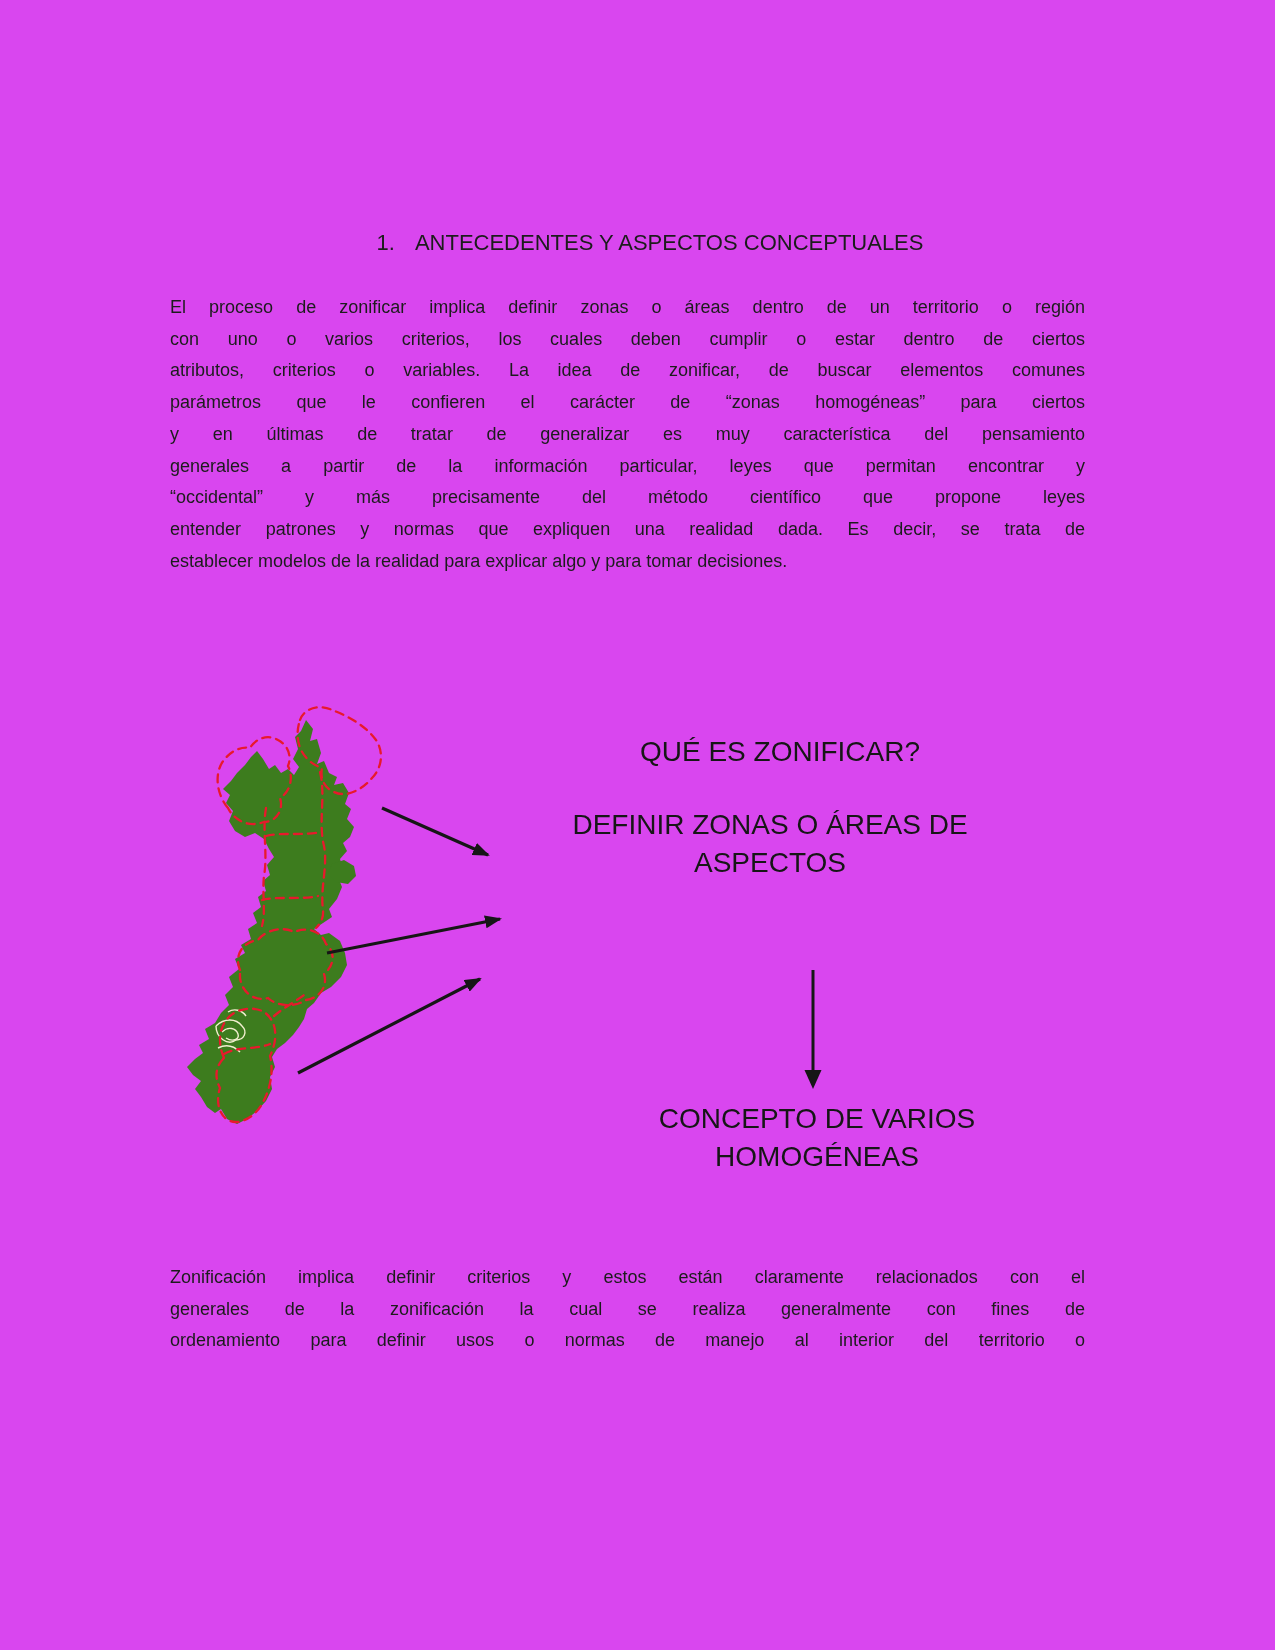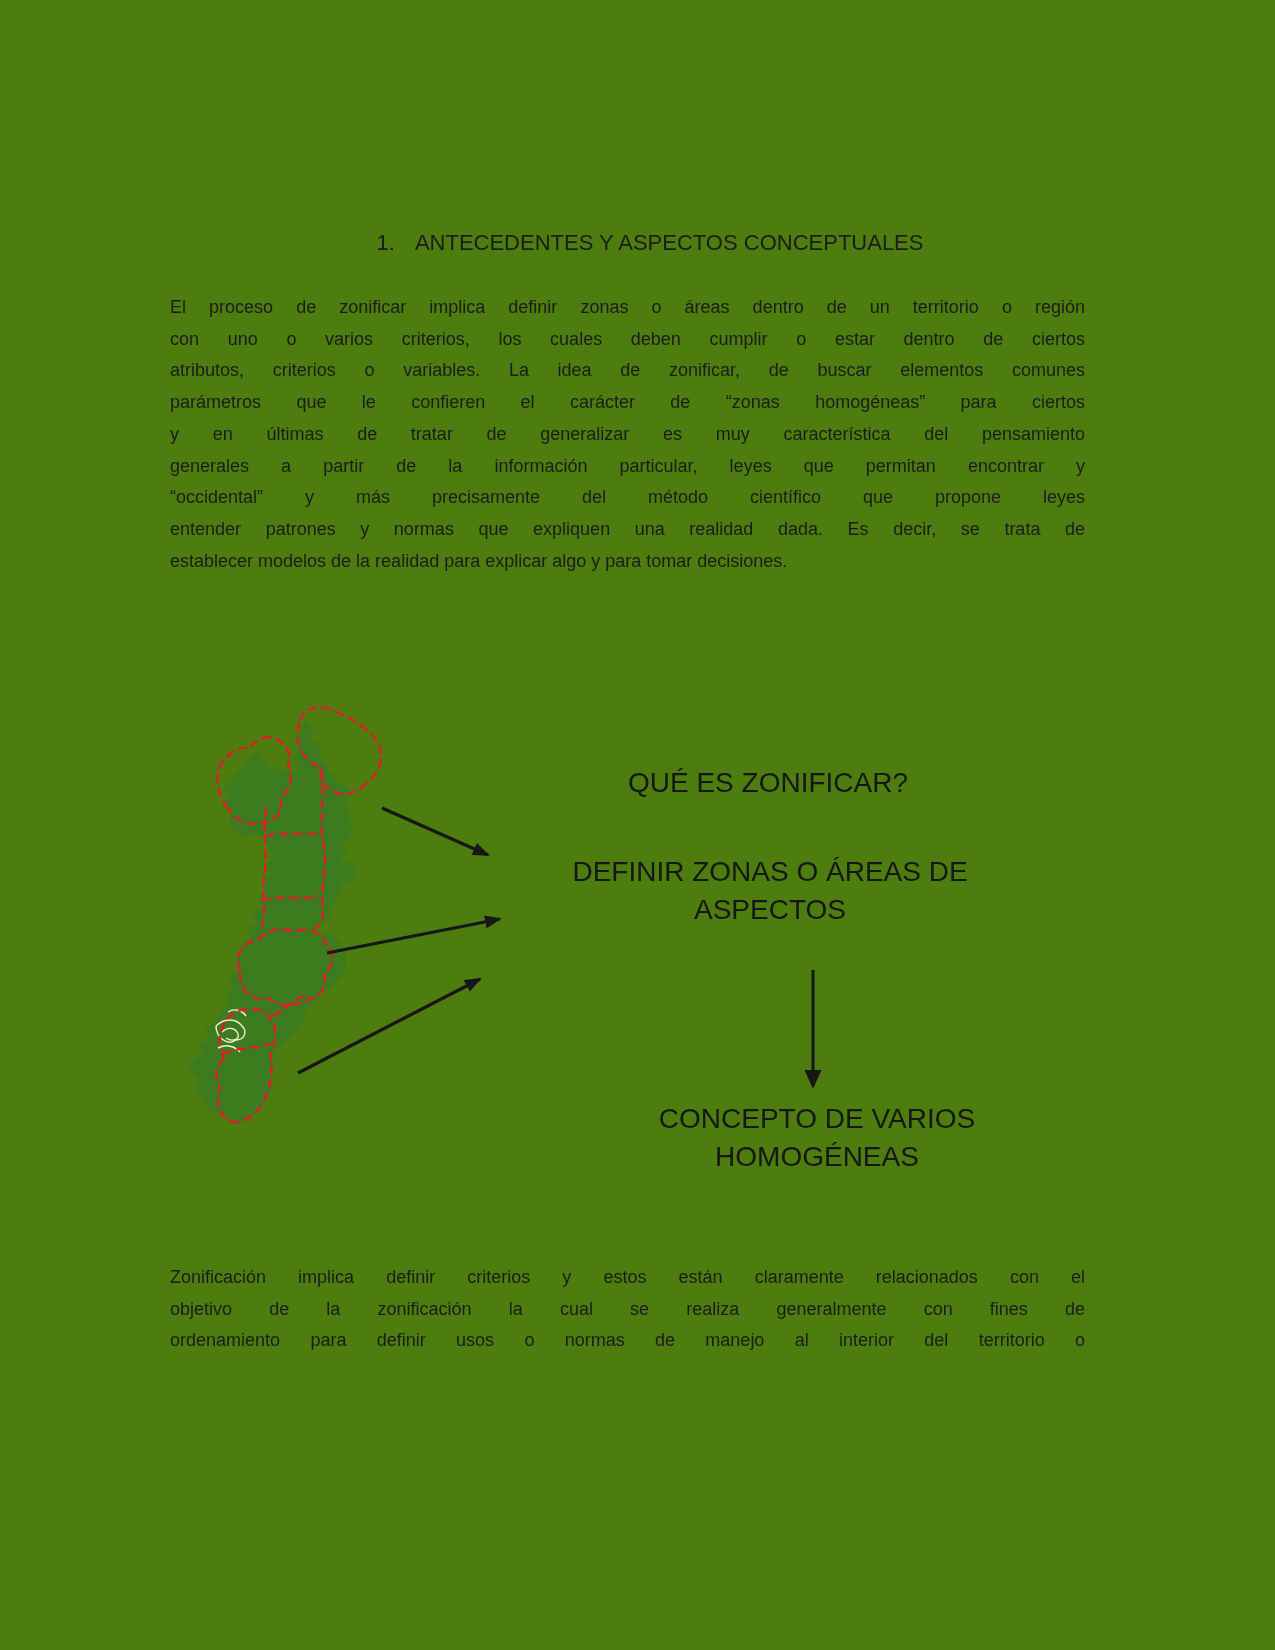--- a/index.html
+++ b/index.html
@@ -1,20 +1,20 @@
 <!DOCTYPE html>
 <html><head>
 <meta charset="utf-8">
 <style>
   html,body{margin:0;padding:0;background:#e8e8e8;}
   .page{
     position:relative;
     width:1275px;height:1650px;
     margin:0 auto;
-    background:#4d7c0f;
+    background:#d946ef;
     font-family:"Liberation Sans", sans-serif;
     color:#1c1c1c;
     overflow:hidden;
   }
   .doc-title{
     position:absolute;left:170px;top:228px;width:960px;
     font-size:22px;line-height:30px;
     text-align:center;white-space:nowrap;
   }
   .doc-title .num{margin-right:20px;}
@@ -25,22 +25,22 @@
   .para-1{top:292px;}
   .para-2{top:1262px;}
   .jline{text-align:justify;text-align-last:justify;}
   .jline.last{text-align-last:left;}
   .figure-map{position:absolute;left:170px;top:660px;width:370px;height:480px;}
   .fig-label{
     position:absolute;
     font-size:28px;line-height:38px;
     color:#161616;text-align:center;
   }
-  .q-label{left:528px;top:733px;width:480px;white-space:nowrap;margin-top:31px;}
-  .def-block{left:520px;top:853px;width:500px;}
+  .q-label{left:540px;top:733px;width:480px;white-space:nowrap;}
+  .def-block{left:520px;top:806px;width:500px;}
   .concept-block{left:567px;top:1100px;width:500px;}
   .cline{text-align:center;}
   .down-arrow{position:absolute;left:799px;top:966px;width:28px;height:126px;}
 </style>
 </head>
 <body>
 
 <div class="page">
 
   <div class="doc-title">
@@ -124,17 +124,17 @@
     <polygon points="14,123 5.5,104 22.5,104" fill="#161616"></polygon>
   </svg>
 
   <div class="fig-label concept-block">
       <div class="cline">CONCEPTO DE VARIOS</div>
       <div class="cline">HOMOGÉNEAS</div>
     </div>
 
   <div class="para para-2">
       <div class="jline">Zonificación implica definir criterios y estos están claramente relacionados con el</div>
-      <div class="jline">objetivo de la zonificación la cual se realiza generalmente con fines de</div>
+      <div class="jline">generales de la zonificación la cual se realiza generalmente con fines de</div>
       <div class="jline">ordenamiento para definir usos o normas de manejo al interior del territorio o</div>
     </div>
 
 </div>
 
 </body></html>

